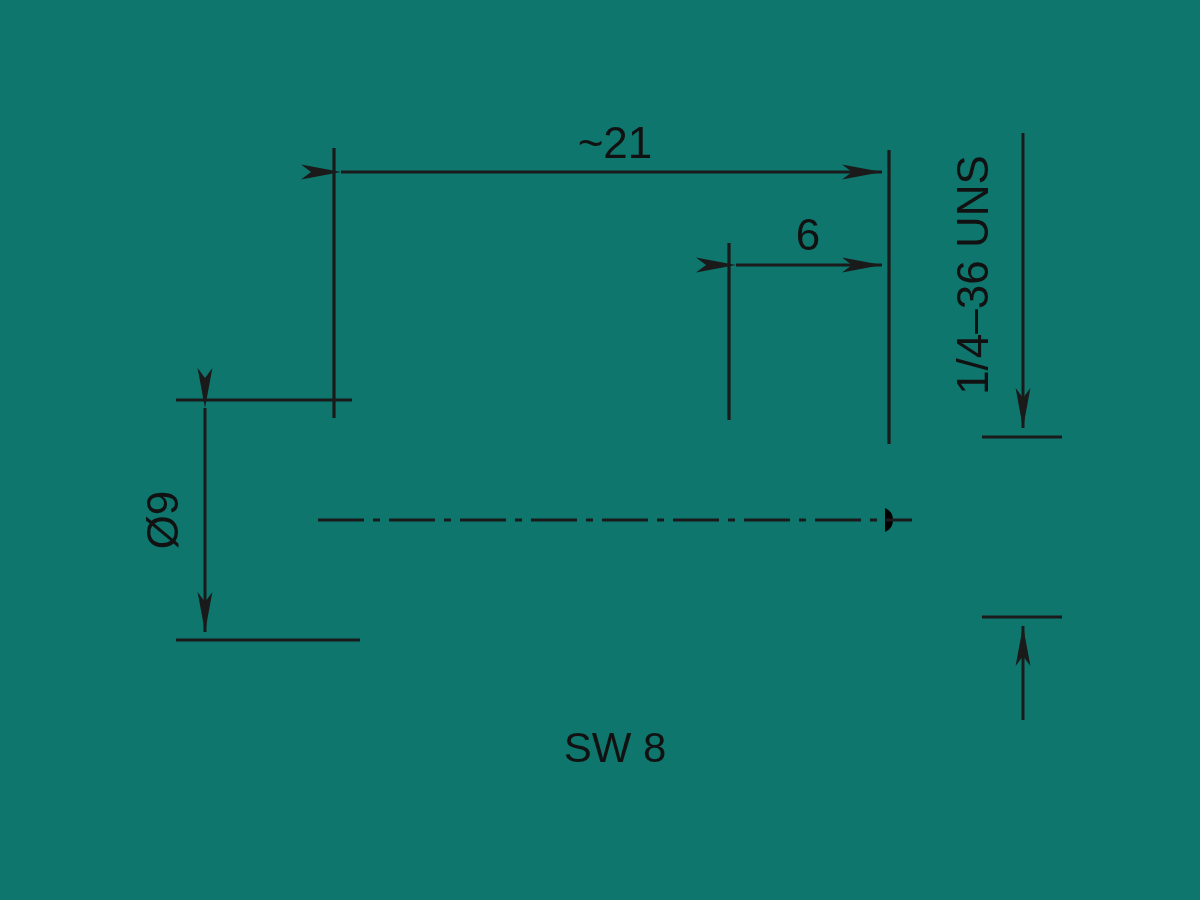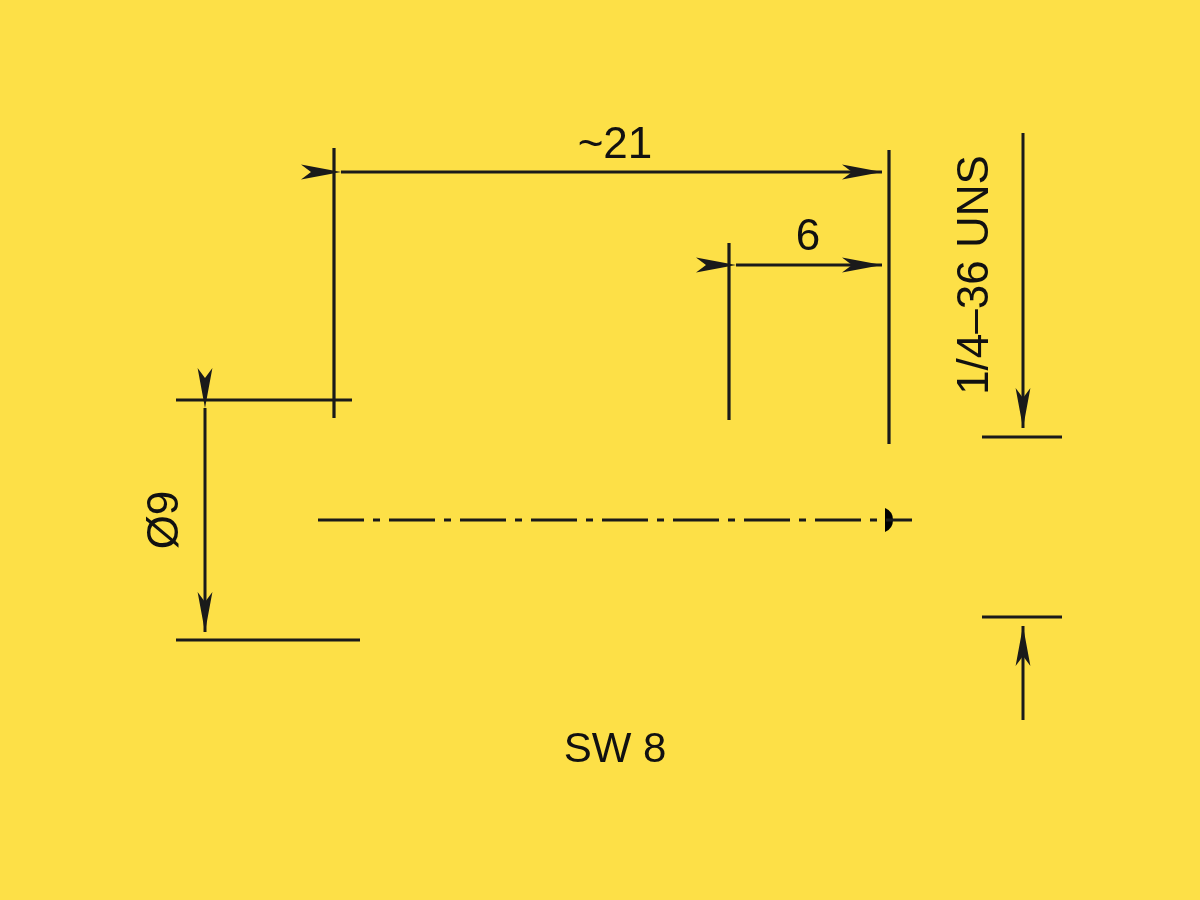--- a/index.html
+++ b/index.html
@@ -7,21 +7,21 @@
     padding: 0;
     background: #ffffff;
   }
   body {
     font-family: "Liberation Sans", sans-serif;
   }
   #drawing-root {
     position: relative;
     width: 1200px;
     height: 900px;
-    background: #fde047;
+    background: #0f766e;
     overflow: hidden;
   }
   svg#tech-drawing {
     display: block;
     width: 1200px;
     height: 900px;
   }
   .thick { stroke-width: 4.2; }
   .med   { stroke-width: 3.4; }
   .thin  { stroke-width: 3.0; }

